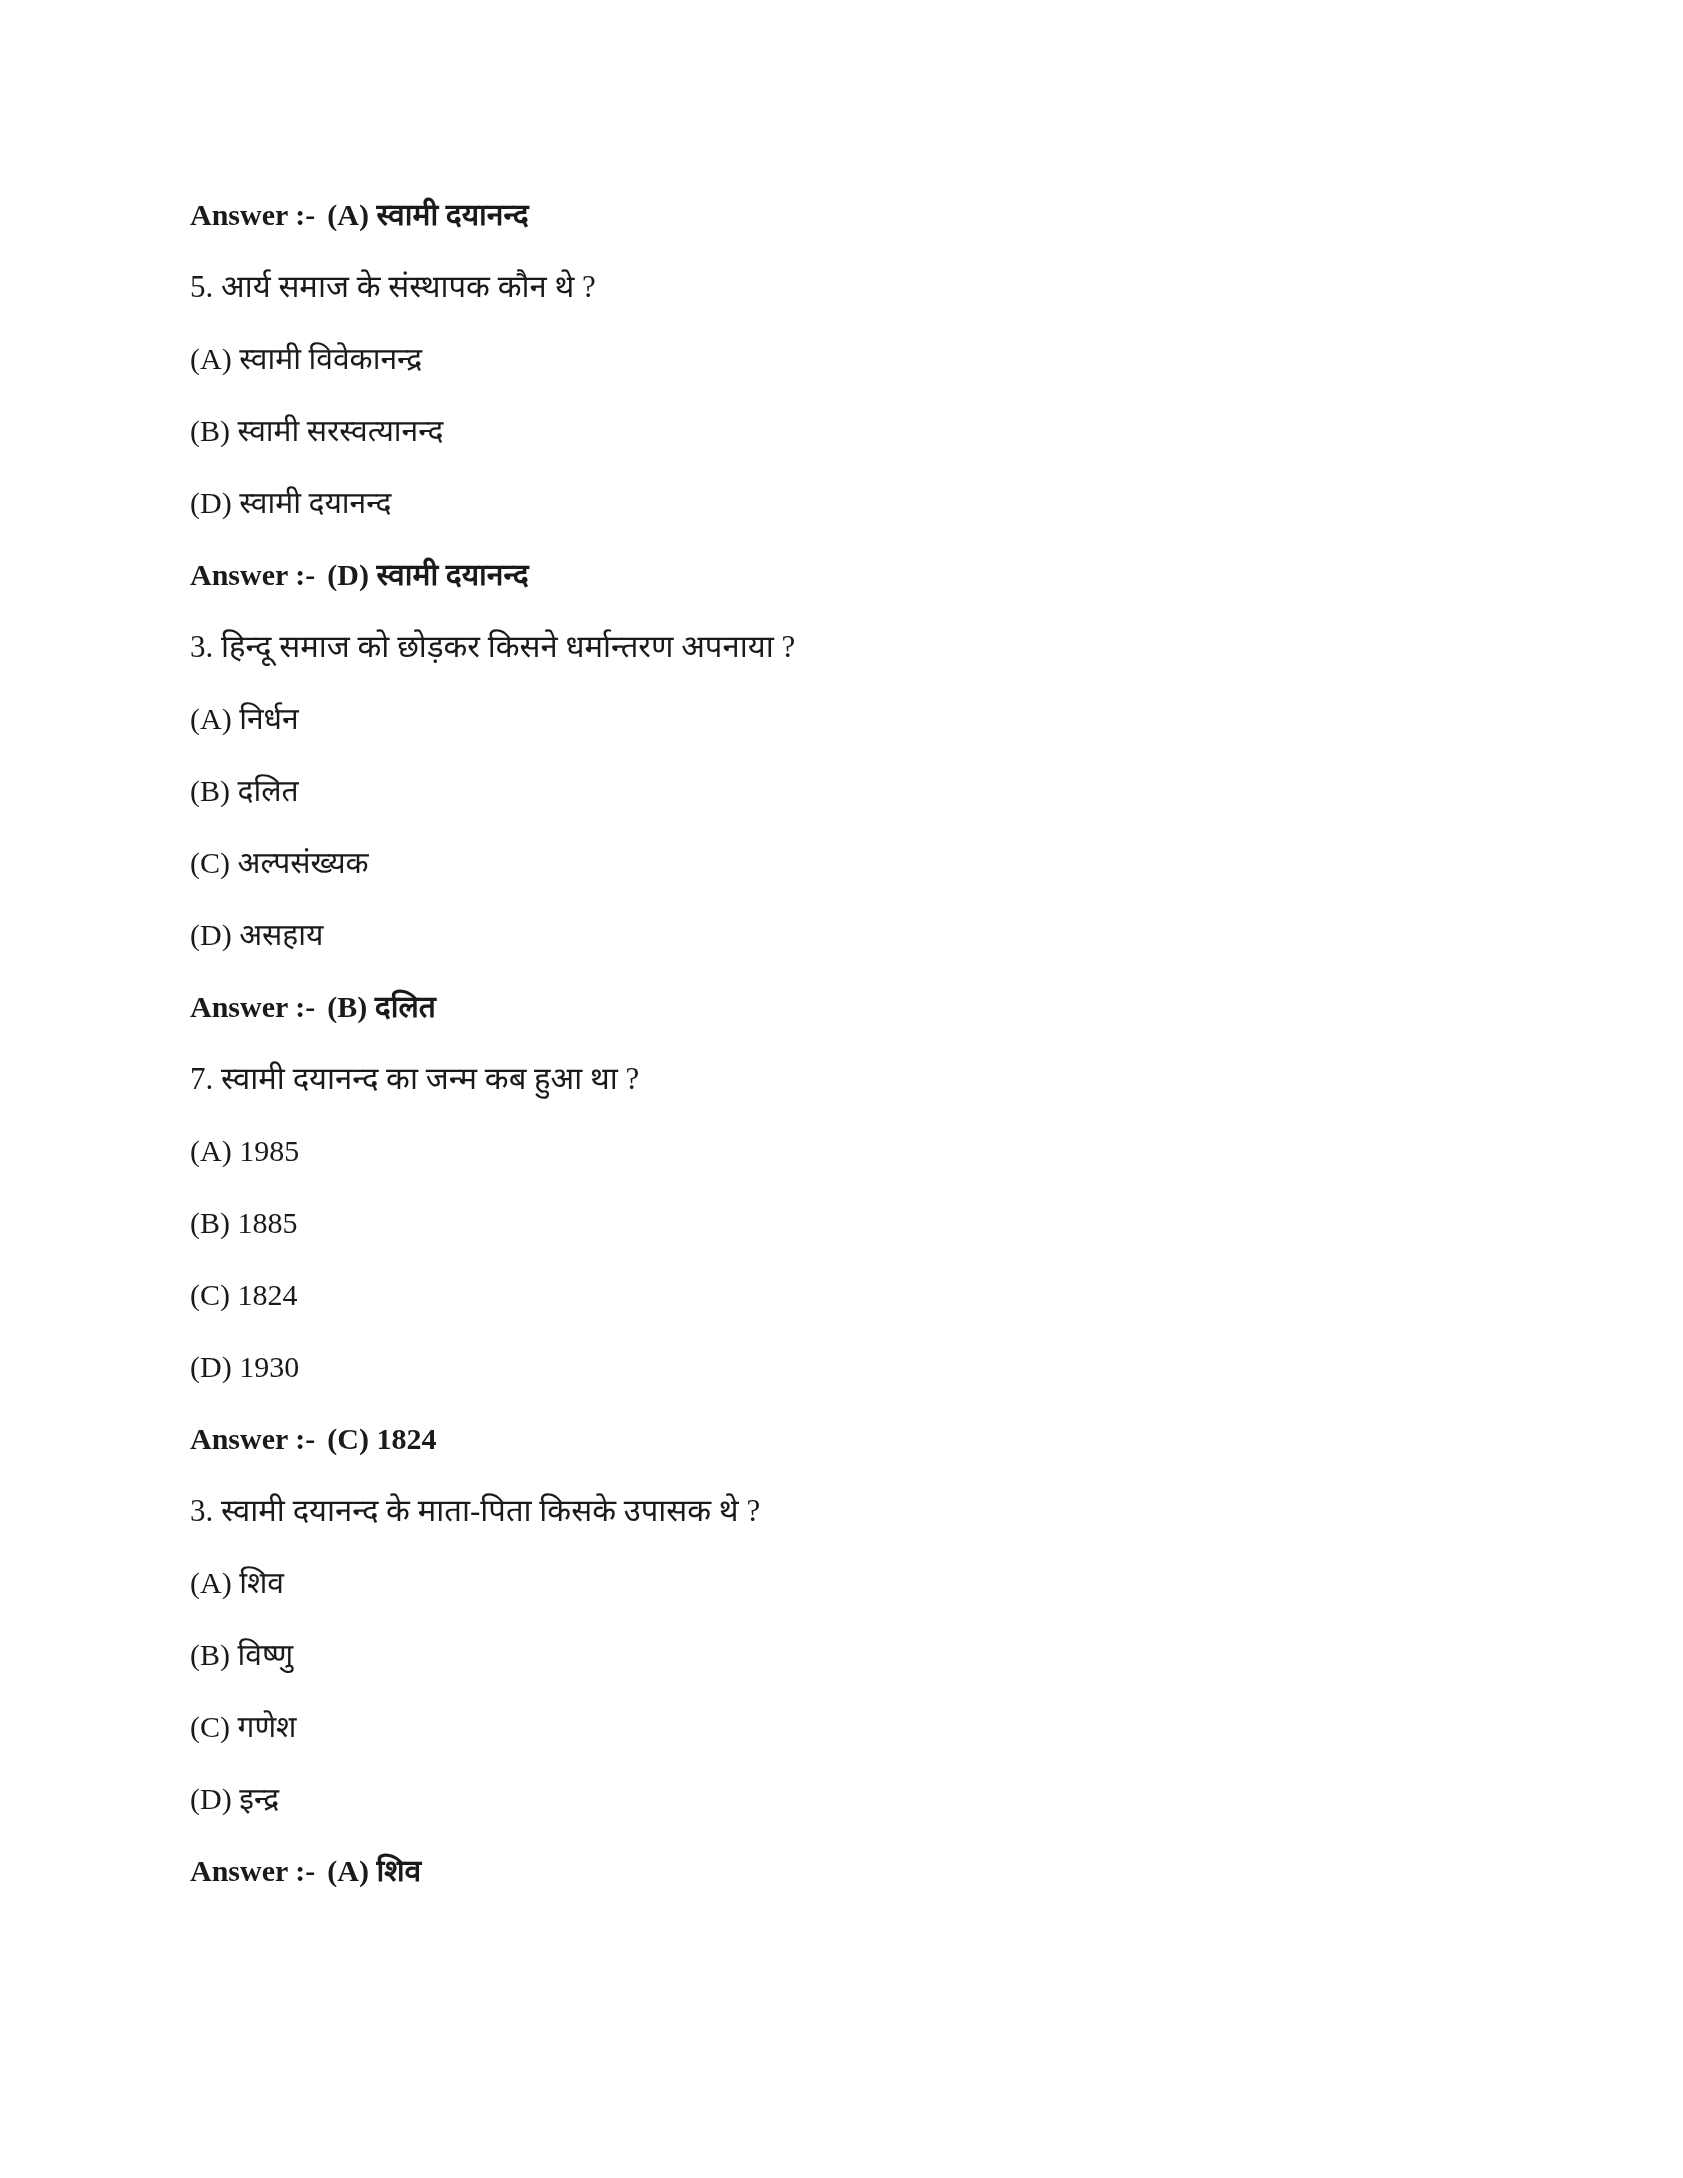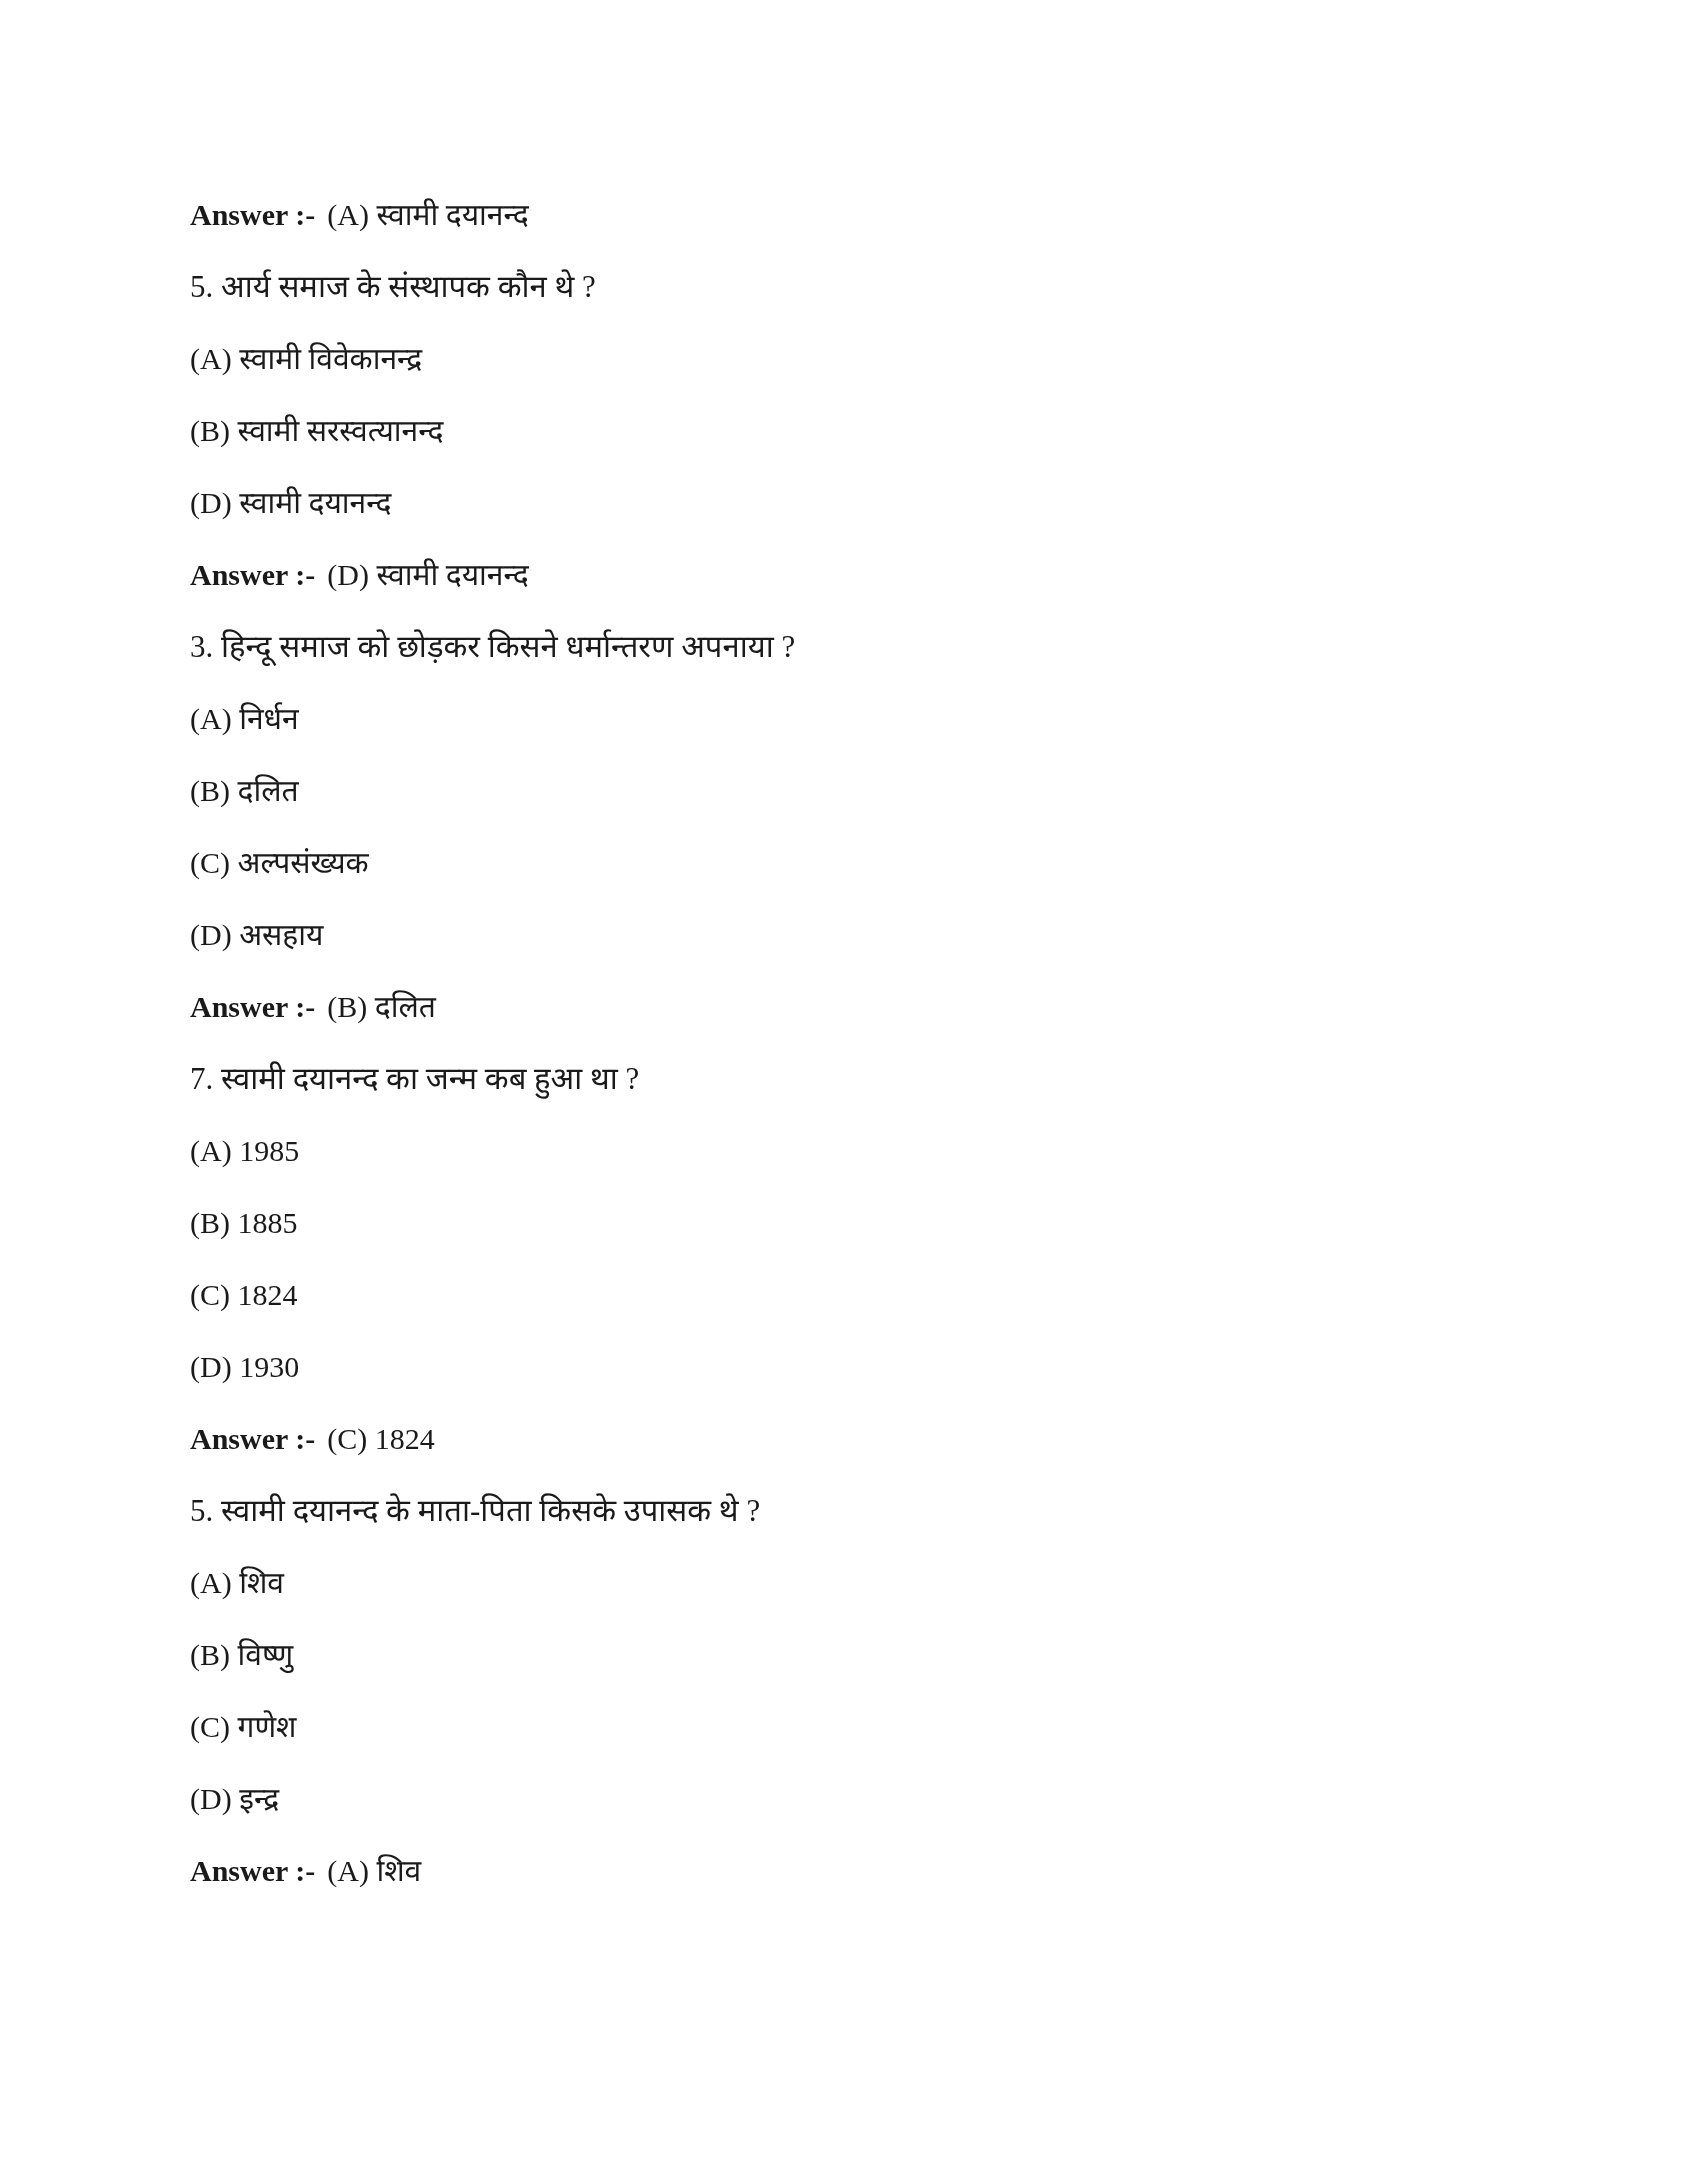--- a/index.html
+++ b/index.html
@@ -30,21 +30,21 @@
     font-weight: 400;
   }
   .question {
     font-size: 31px;
     font-weight: 400;
   }
   .answer-label {
     font-weight: 700;
   }
   .answer-value {
-    font-weight: 400;
+    font-weight: 700;
     margin-left: 12px;
   }
 </style>
 </head>
 <body>
 
 <div class="page">
 
   <div class="line answer">
     <span class="answer-label">Answer :-</span><span class="answer-value">(A) स्वामी दयानन्द</span>
@@ -76,21 +76,21 @@
     <div class="line option">(A) 1985</div>
     <div class="line option">(B) 1885</div>
     <div class="line option">(C) 1824</div>
     <div class="line option">(D) 1930</div>
     <div class="line answer">
       <span class="answer-label">Answer :-</span><span class="answer-value">(C) 1824</span>
     </div>
   </section>
 
   <section>
-    <div class="line question">5. स्वामी दयानन्द के माता-पिता किसके उपासक थे ?</div>
+    <div class="line question">3. स्वामी दयानन्द के माता-पिता किसके उपासक थे ?</div>
     <div class="line option">(A) शिव</div>
     <div class="line option">(B) विष्णु</div>
     <div class="line option">(C) गणेश</div>
     <div class="line option">(D) इन्द्र</div>
     <div class="line answer">
       <span class="answer-label">Answer :-</span><span class="answer-value">(A) शिव</span>
     </div>
   </section>
 
 </div>

